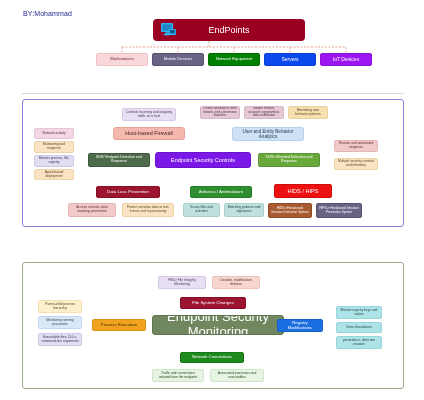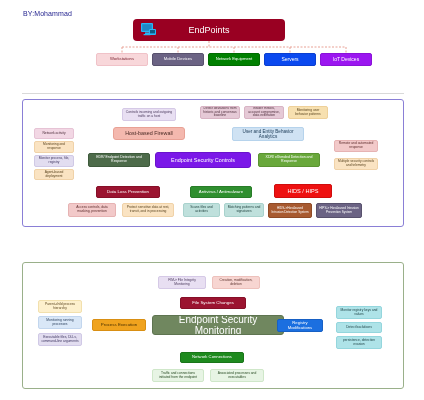--- a/index.html
+++ b/index.html
@@ -13,20 +13,21 @@
     letter-spacing:.1px;
   }
   
   .node{
     position:absolute;box-sizing:border-box;display:flex;align-items:center;
     justify-content:center;text-align:center;line-height:1.12;
     border-radius:2px;overflow:hidden;padding:1px 2px;
   }
   .hdr{
     border-radius:4px;
+    margin-left:20px;
   }
   
   #top-endpoints{
     left:133px;top:19px;width:152px;height:22px;background:#990022;color:#fff;
     font-size:9px;border-radius:4px;
   }
   #ep-icon{position:absolute;left:8px;top:4px;width:16px;height:14px;}
   .t-box{height:13px;font-size:4.2px;border-radius:2px;}
   #tb-work{left:96px;top:53px;width:52px;background:#f8d7da;color:#7a2230;border:1px solid #f0c2c8;}
   #tb-mob{left:152px;top:53px;width:52px;background:#6b6384;color:#ffffff;border:1px solid #58516d;}
@@ -76,21 +77,21 @@
 
   #m-hids{left:274px;top:184px;width:58px;height:14px;background:#ee1111;color:#ffffff;border:1px solid #cf0d0d;font-size:5.6px;}
   #m-hids-1{left:268px;top:203px;width:44px;height:15px;background:#a85a30;color:#ffffff;border:1px solid #8f4a26;font-size:3.1px;}
   #m-hids-2{left:316px;top:203px;width:46px;height:15px;background:#6b6384;color:#ffffff;border:1px solid #58516d;font-size:3.1px;}
 
   
   #b-fsc{left:180px;top:297px;width:66px;height:12px;background:#9b1430;color:#ffffff;border:1px solid #860f28;font-size:4.4px;}
   #b-fsc-1{left:158px;top:276px;width:48px;height:13px;background:#e8dff2;color:#4a3a5c;border:1px solid #d5c9e6;}
   #b-fsc-2{left:212px;top:276px;width:48px;height:13px;background:#f7d5d1;color:#5c332e;border:1px solid #edc1bc;}
 
-  #b-esm{left:152px;top:315px;width:132px;height:20px;background:#70875f;color:#ffffff;border:1px solid #5e7450;font-size:10px;border-radius:3px;}
+  #b-esm{left:152px;top:315px;width:132px;height:20px;background:#70875f;color:#ffffff;border:1px solid #5e7450;font-size:13px;border-radius:3px;}
 
   #b-pe{left:92px;top:319px;width:54px;height:12px;background:#f0a31e;color:#4a3100;border:1px solid #d98f13;font-size:4.4px;}
   #b-pe-1{left:38px;top:300px;width:44px;height:13px;background:#fdf0cd;color:#5b4520;border:1px solid #f2e0ad;}
   #b-pe-2{left:38px;top:316px;width:44px;height:13px;background:#d9e7f7;color:#2b3f5c;border:1px solid #c2d6ee;}
   #b-pe-3{left:38px;top:333px;width:44px;height:13px;background:#e2ddf0;color:#3e3660;border:1px solid #d0c9e6;}
 
   #b-reg{left:277px;top:319px;width:46px;height:13px;background:#1b6fe0;color:#ffffff;border:1px solid #1760c4;font-size:4.2px;}
   #b-reg-1{left:336px;top:306px;width:46px;height:13px;background:#aee3e8;color:#1f4447;border:1px solid #94d6dd;}
   #b-reg-2{left:336px;top:322px;width:46px;height:11px;background:#aee3e8;color:#1f4447;border:1px solid #94d6dd;}
   #b-reg-3{left:336px;top:336px;width:46px;height:13px;background:#aee3e8;color:#1f4447;border:1px solid #94d6dd;}

